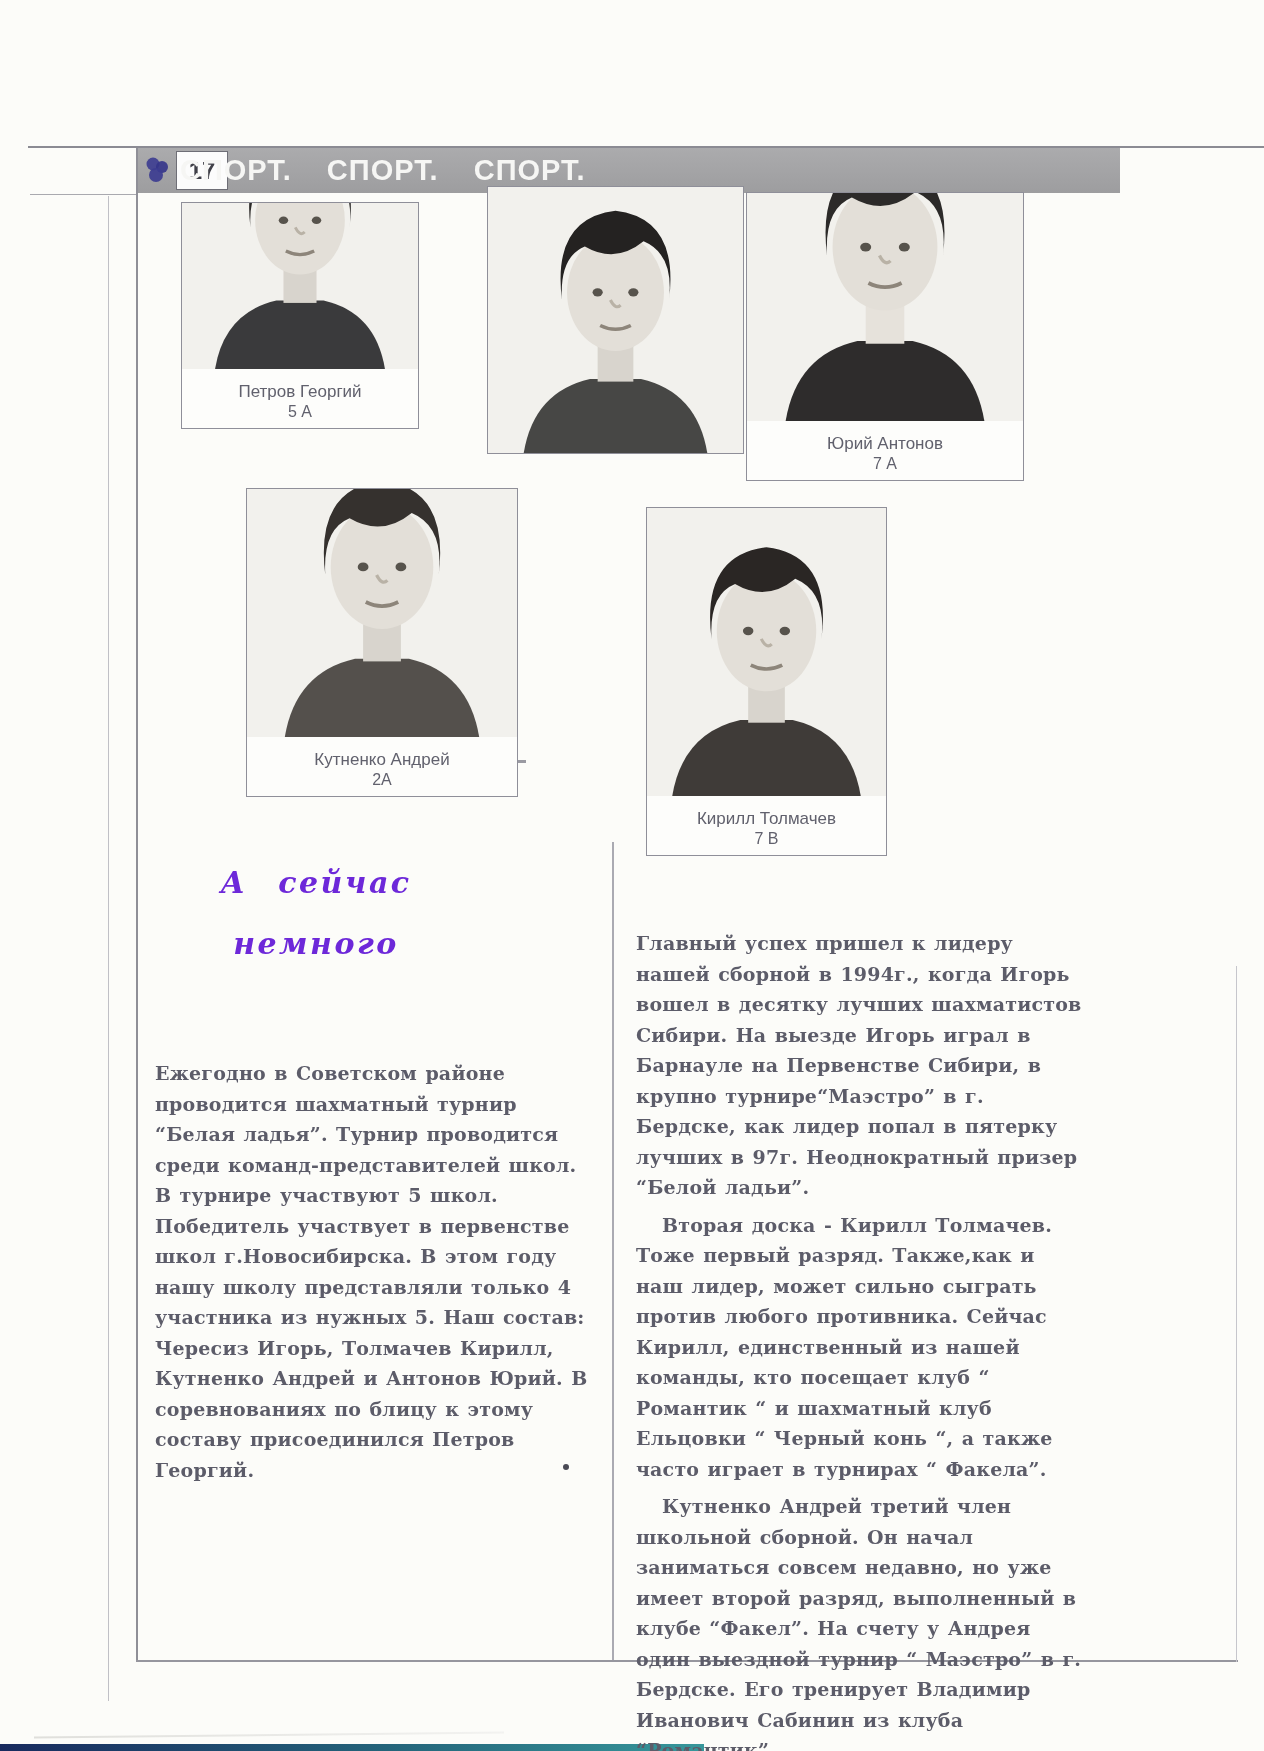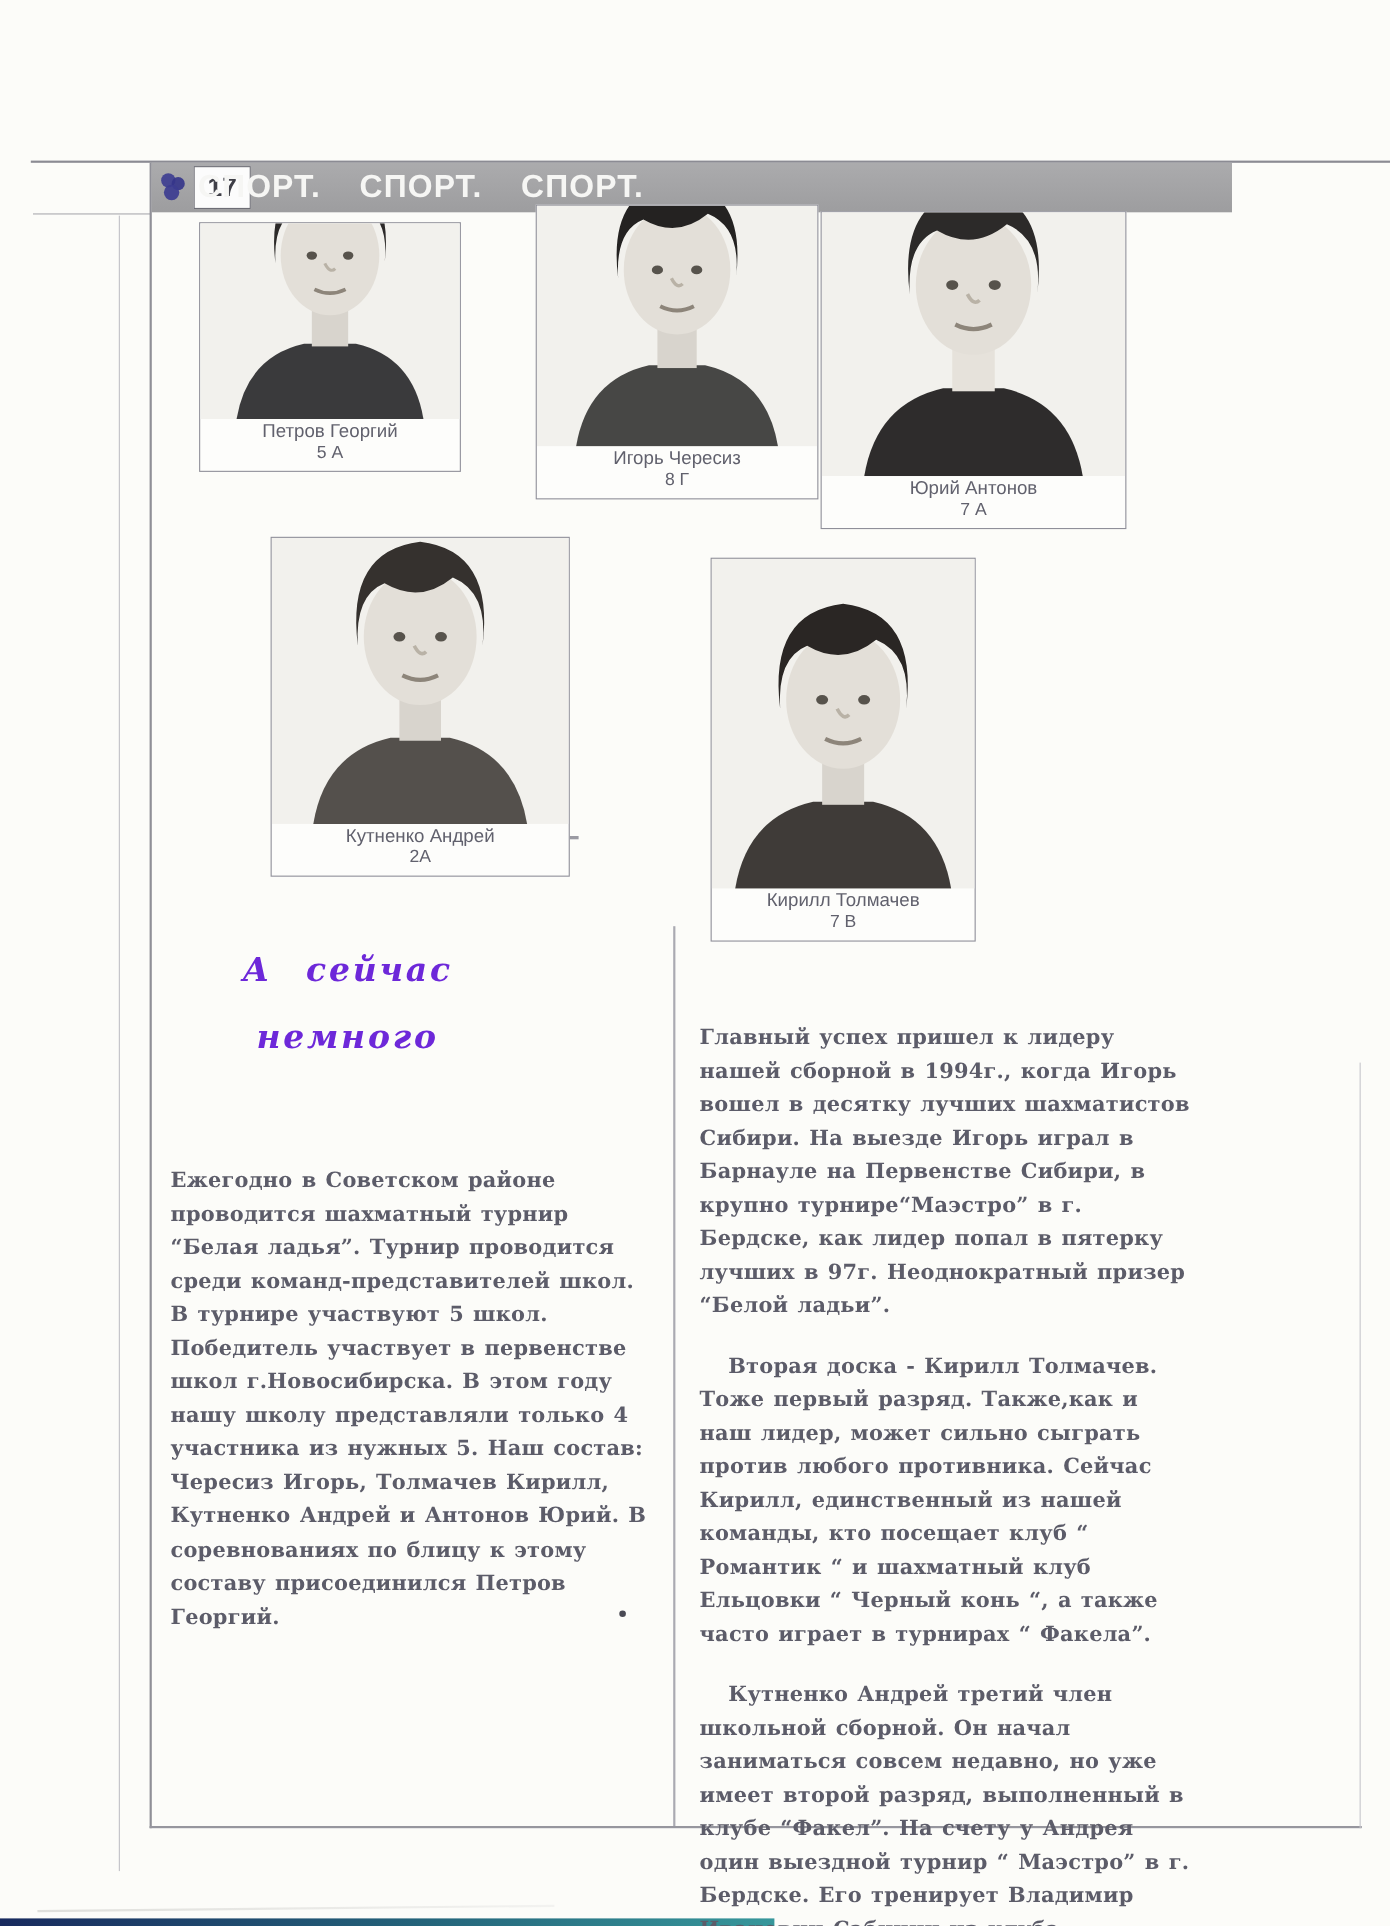--- a/index.html
+++ b/index.html
@@ -35,21 +35,21 @@
                 font:bold 24px "Liberation Sans", sans-serif; color:#3f3f47; }
   .header-title { left:180px; top:154px; width:810px; text-align:left;
                 font:bold 29px "Liberation Sans", sans-serif; color:#f6f6f4;
                 letter-spacing:1px; word-spacing:26px; }
 
   
   .photo-card { position:absolute; background:#fdfdfb; border:1px solid #8f8f99;
                 display:flex; flex-direction:column; box-sizing:border-box; }
   .portrait   { flex:1 1 auto; overflow:hidden; }
   .portrait svg { width:100%; height:100%; display:block; }
-  .caption    { flex:0 0 auto; text-align:center; padding:0 4px 6px;
+  .caption    { flex:0 0 auto; text-align:center; padding:12px 4px 6px;
                 font-family:"Liberation Sans", sans-serif; color:#61616d; }
   .cap-name   { font-size:17px; line-height:21px; }
   .cap-grade  { font-size:16px; line-height:20px; }
 
   .card-1 { left:181px; top:202px; width:238px; height:227px; }
   .card-2 { left:487px; top:186px; width:257px; height:268px; }
   .card-3 { left:746px; top:192px; width:278px; height:289px; }
   .card-4 { left:246px; top:488px; width:272px; height:309px; }
   .card-5 { left:646px; top:507px; width:241px; height:349px; }
 
@@ -64,21 +64,21 @@
                 color:#6d28d9; }
   .sh-line { font-size:30px; line-height:61px; letter-spacing:2.5px; word-spacing:18px; }
 
   
   .col { position:absolute; font-family:"DejaVu Serif", serif; font-weight:bold; color:#5c5c69; }
   .col p { margin:0; font-size:19px; line-height:30.5px; letter-spacing:0.2px; word-spacing:1.5px; }
   .col p.indent { text-indent:26px; }
   .col-left  { left:155px; top:1058px; width:436px; }
   .col-right { left:636px; top:928px;  width:454px; }
   .col-left  p + p { margin-top:17px; }
-  .col-right p + p { margin-top:24px; }
+  .col-right p + p { margin-top:7px; }
 </style>
 </head>
 <body>
 
 <div class="abs hdr-line"></div>
 <div class="abs h-left-small"></div>
 <div class="abs v-left-faint"></div>
 <div class="abs content-left"></div>
 <div class="abs content-bottom"></div>
 <div class="abs content-right"></div>
@@ -126,24 +126,20 @@
       <path class="shoulders" d="M14,110 Q18,86 40,81 L60,81 Q82,86 86,110 Z" fill="#3a3a3c"></path>
       <rect class="neck" x="43" y="64" width="14" height="18" fill="#d8d4cd"></rect>
       <ellipse class="face" cx="50" cy="47" rx="19" ry="23" fill="#e3dfd8"></ellipse>
       <path class="hair" d="M29,50 Q25,18 50,15 Q75,18 71,50 Q73,32 61,27 Q50,36 38,29 Q28,33 29,50 Z" fill="#2c2a29"></path>
       <ellipse cx="43" cy="47" rx="2" ry="1.6" fill="#57534c"></ellipse>
       <ellipse cx="57" cy="47" rx="2" ry="1.6" fill="#57534c"></ellipse>
       <path d="M48,50 Q50,54 52,52" stroke="#b9b2a6" stroke-width="1.2" fill="none"></path>
       <path d="M44,60 Q50,63 56,60" stroke="#8d857a" stroke-width="1.4" fill="none"></path>
     </svg>
   </div>
-  <div class="caption">
-    <div class="cap-name">Игорь Чересиз</div>
-    <div class="cap-grade">8 Г</div>
-  </div>
 </div>
 
 <div class="photo-card card-3">
   <div class="portrait">
     <svg viewBox="0 0 100 110" preserveAspectRatio="xMidYMax slice">
       <rect width="100" height="110" fill="#f2f1ed"></rect>
       <path class="shoulders" d="M14,110 Q18,86 40,81 L60,81 Q82,86 86,110 Z" fill="#3a3a3c"></path>
       <rect class="neck" x="43" y="64" width="14" height="18" fill="#e6e2db"></rect>
       <ellipse class="face" cx="50" cy="47" rx="19" ry="23" fill="#e3dfd8"></ellipse>
       <path class="hair" d="M29,50 Q25,18 50,15 Q75,18 71,50 Q73,32 61,27 Q50,36 38,29 Q28,33 29,50 Z" fill="#2c2a29"></path>

